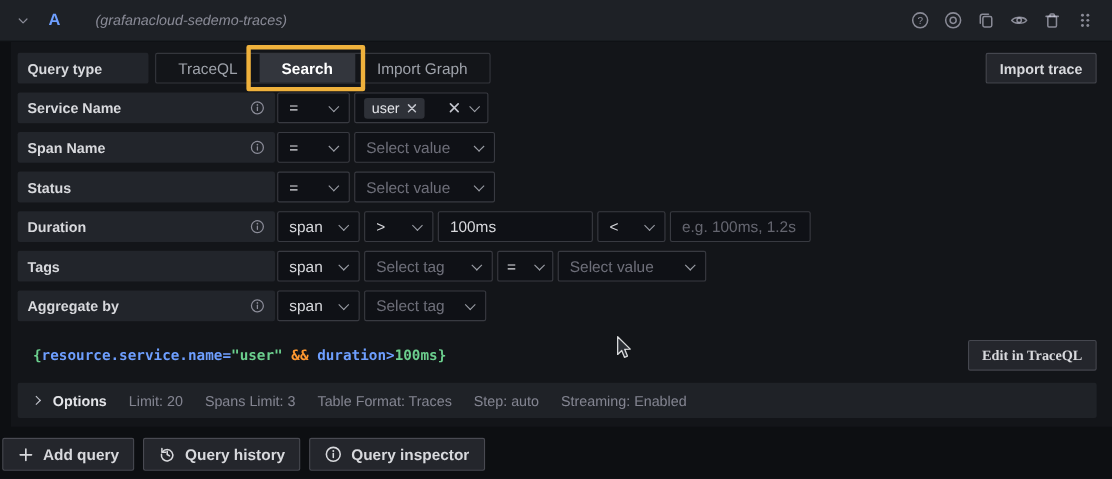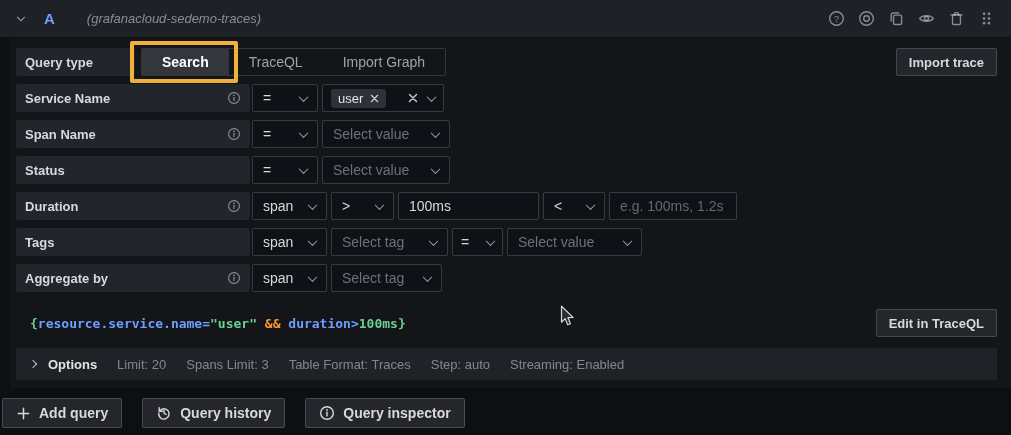--- a/index.html
+++ b/index.html
@@ -76,35 +76,35 @@
     color:#d8d9dd; font-size:13px; font-weight:600; display:flex; align-items:center;
     padding:0 12px; cursor:pointer; font-family:"Liberation Sans",sans-serif;
   }
   .import-btn { margin-left:auto; }
   
   .preview-row { display:flex; align-items:center; height:34px; margin-top:14px; padding-left:14px; }
   .code { font-family:"DejaVu Sans Mono", monospace; font-size:13px; font-weight:600; letter-spacing:0; white-space:pre; }
   .tk-green { color:#6ccf8e; }
   .tk-blue { color:#6e9fff; }
   .tk-orange { color:#ff9830; }
-  .edit-btn { margin-left:auto; }
+  .edit-btn { margin-left:auto;font-family:Liberation Serif, serif; }
   
   .options-bar {
     height:32px; margin-top:8px; background:#1f2227; border-radius:2px;
     display:flex; align-items:center; padding:0 14px; gap:20px;
   }
   .options-toggle { display:flex; align-items:center; gap:12px; cursor:pointer; }
   .chev-right {
     width:6px; height:6px; border-right:1.5px solid #c2c4cc; border-top:1.5px solid #c2c4cc;
     transform:rotate(45deg); flex:none;
   }
   .options-toggle .olbl { color:#e3e4e8; font-weight:700; font-size:13px; }
   .opt-item { color:rgba(204,204,220,0.58); font-size:13px; }
   
-  .footer { display:flex; gap:20px; margin:10px 0 0 2px; }
+  .footer { display:flex; gap:8px; margin:10px 0 0 2px; }
   .fbtn {
     height:30px; background:#24262c; border:1px solid rgba(204,204,220,0.22); border-radius:2px;
     color:#d8d9dd; font-size:14px; font-weight:600; display:flex; align-items:center; gap:8px;
     padding:0 13px; cursor:pointer; font-family:"Liberation Sans",sans-serif;
   }
   
   .cursor { position:absolute; left:560px; top:305px; z-index:20; pointer-events:none; }
 </style>
 </head>
 <body>
@@ -160,26 +160,26 @@
   </div>
 </div>
 
 <div class="card">
 
   <div class="frow">
     <div class="label-box qt-label">
       <span class="lbl">Query type</span>
     </div>
     <div class="radio-group">
+      <div class="radio-btn">
+        <span>TraceQL</span>
+      </div>
       <div class="radio-btn active">
         <span>Search</span>
         <div class="hl-box"></div>
-      </div>
-      <div class="radio-btn">
-        <span>TraceQL</span>
       </div>
       <div class="radio-btn">
         <span>Import Graph</span>
       </div>
     </div>
     <button class="btn import-btn">Import trace</button>
   </div>
 
   <div class="frow">
     <div class="label-box">

